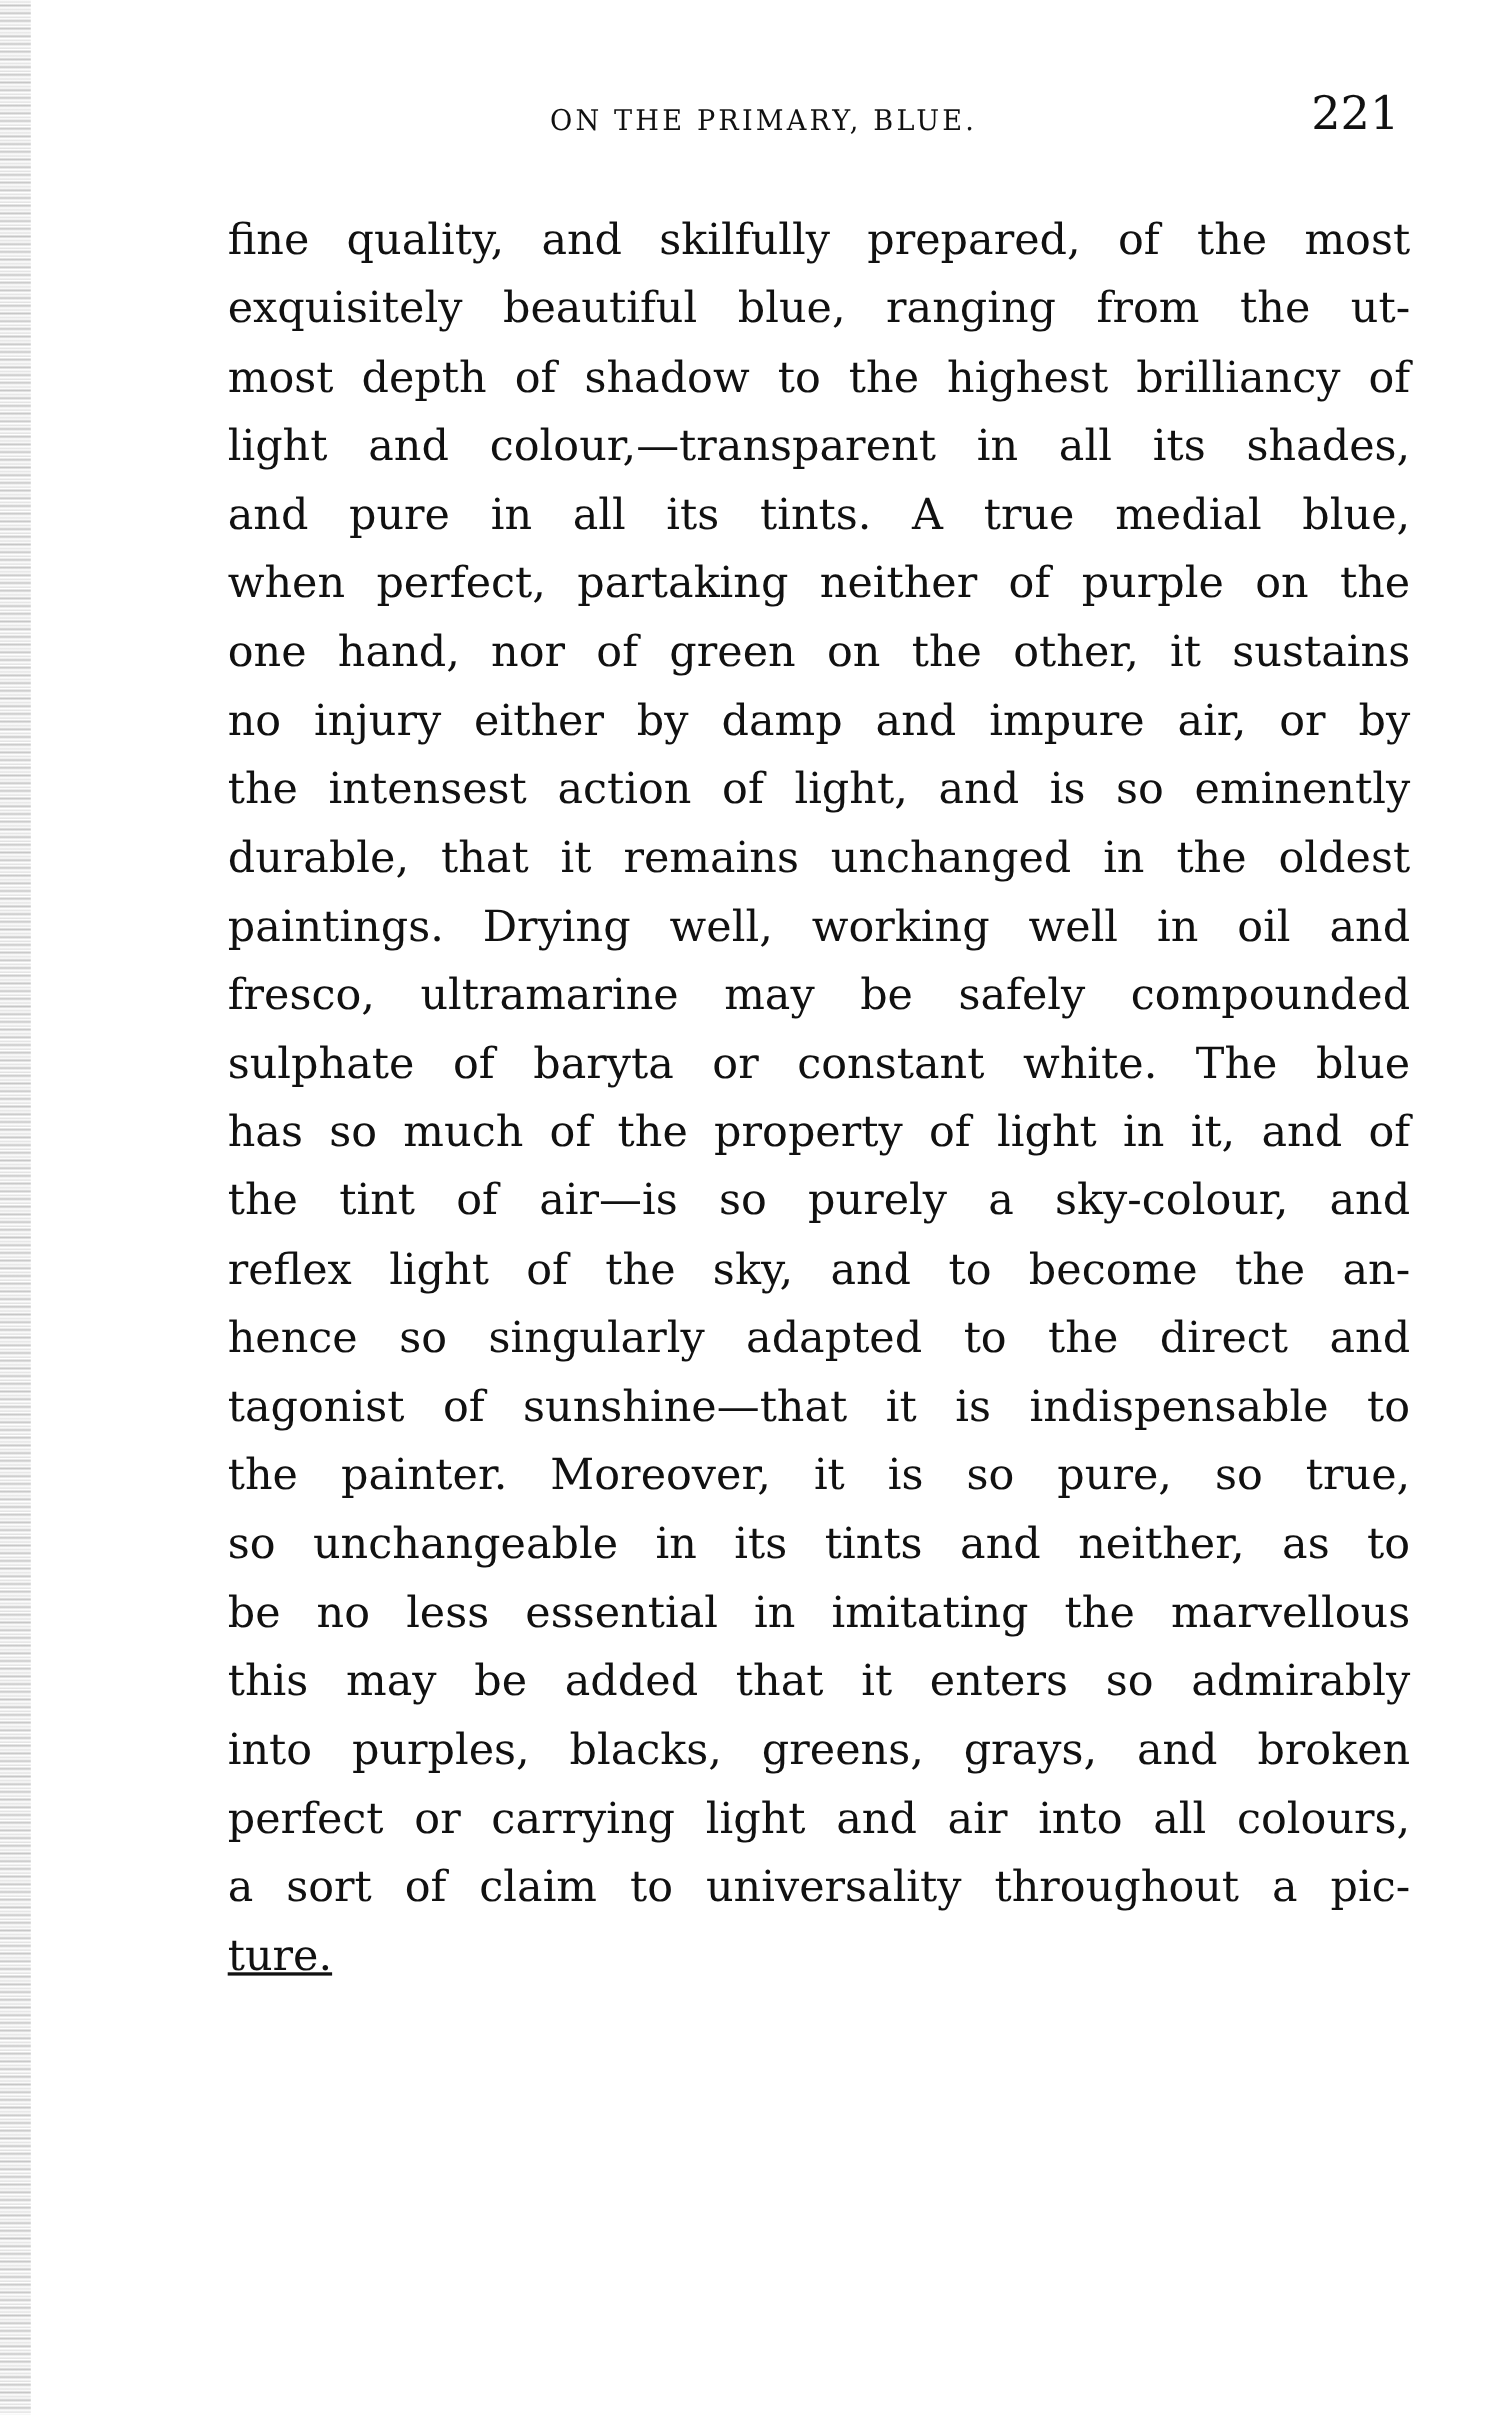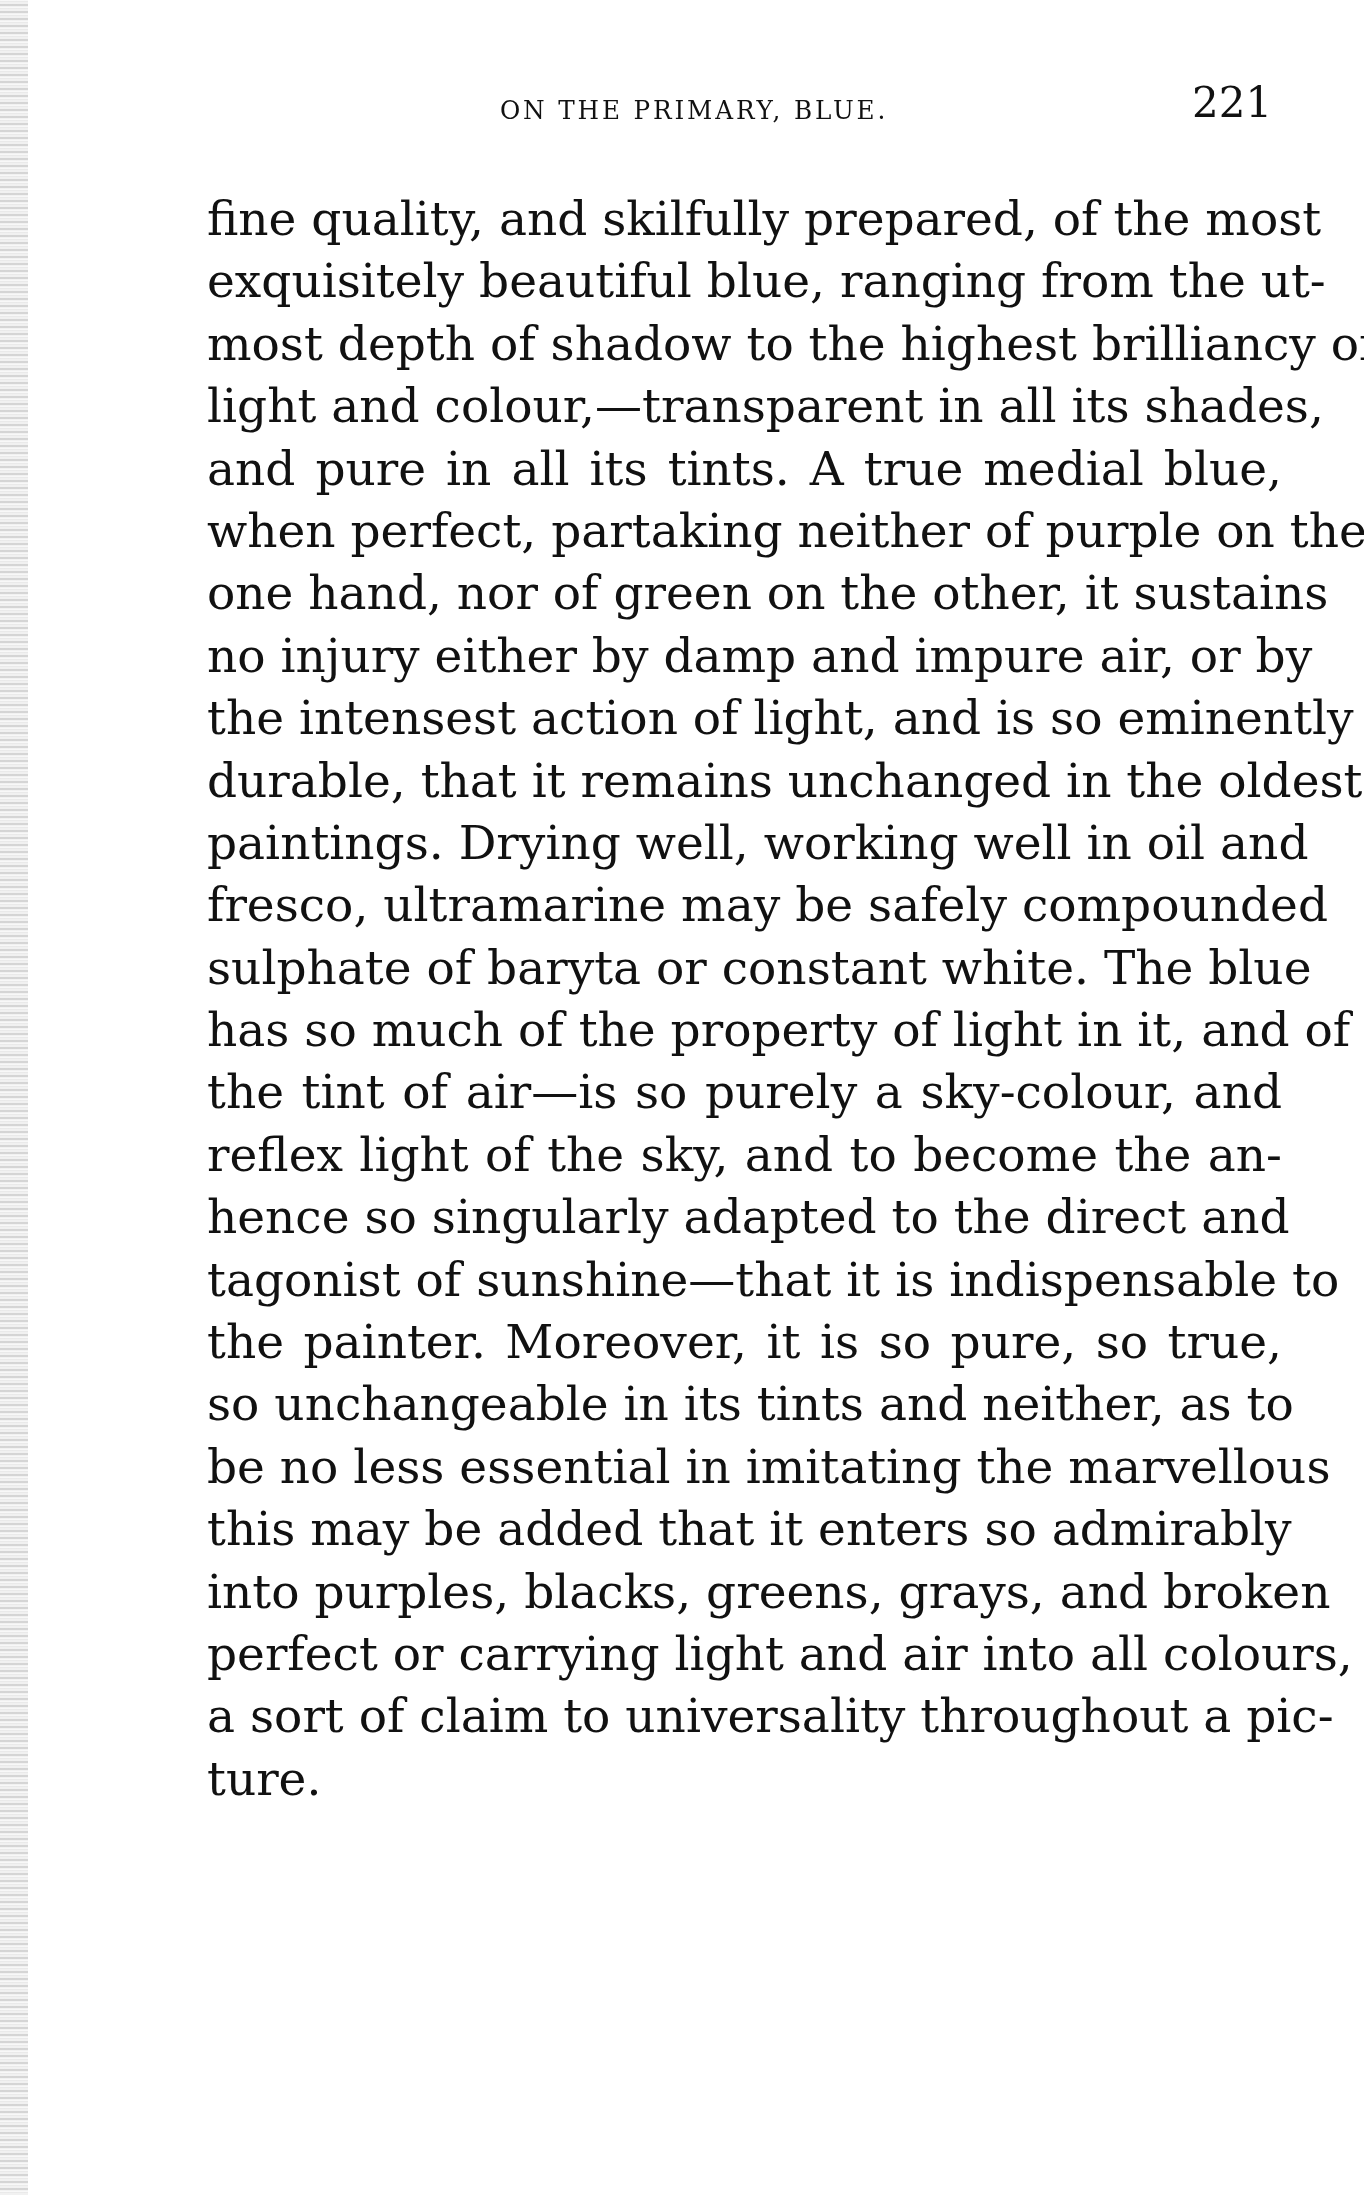--- a/index.html
+++ b/index.html
@@ -16,24 +16,24 @@
     position: absolute; top: 95px; left: 500px; font-size: 26px; letter-spacing: 3px;
     transform: scaleX(0.95); transform-origin: left;
   }
   .page-number {
     position: absolute; top: 78px; left: 1192px; font-size: 42px;
   }
   .body-text {
     position: absolute; top: 188px; left: 207px; width: 1075px;
   }
   .line {
-    height: 62.4px; line-height: 62.4px; font-size: 47px; white-space: nowrap;
+    height: 62.4px; line-height: 62.4px; font-size: 39px; white-space: nowrap;
     text-align: justify; text-align-last: justify; display: block;
   }
-  .line.last { text-align-last: left; }
+  .line.last { text-align-last: left; text-decoration: underline; }
 </style>
 </head>
 <body>
 
 <div class="edge"></div>
 <div class="running-head">ON THE PRIMARY, BLUE.</div>
 <div class="page-number">221</div>
 
 <div class="body-text">
   <span class="line">fine quality, and skilfully prepared, of the most</span>

